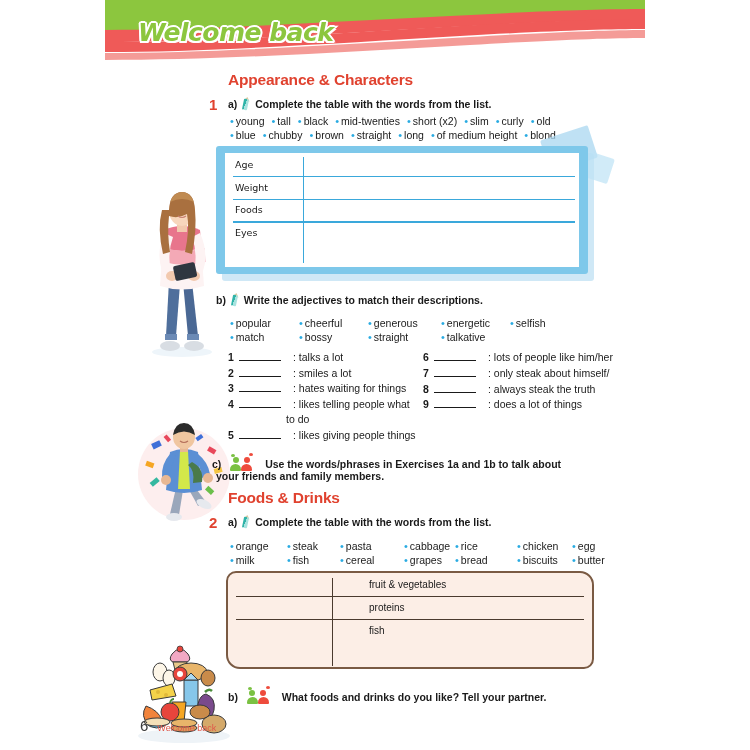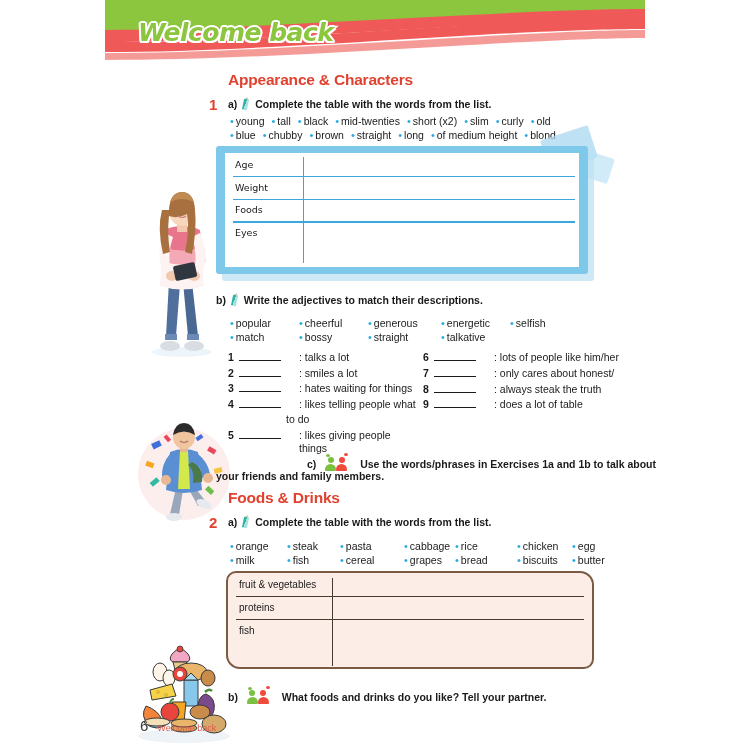--- a/index.html
+++ b/index.html
@@ -255,21 +255,21 @@
     flex: 0 0 11px;
   }
   .nl-blank {
     display: inline-block;
     width: 42px;
     border-bottom: 1.2px solid #1a1a1a;
     height: 10px;
     margin-right: 0px;
     flex: 0 0 42px;
   }
-  .nl-text { margin-left: 18px; }
+  .nl-text { margin-left: 12px; }
   .nl-cont { padding-left: 58px; line-height: 13px; }
 
   
   .cream-wrap {
     position: absolute;
     left: 226px;
     top: 505px;
     width: 368px;
     height: 98px;
   }
@@ -278,20 +278,21 @@
     inset: 0;
     background: #fceee6;
     border: 2px solid #7a5a43;
     border-radius: 10px 14px 10px 14px;
   }
   .ct-row {
     position: relative;
     height: 23px;
     display: flex;
     align-items: center;
+    justify-content: center;
   }
   .ct-row + .ct-row::before {
     content: "";
     position: absolute;
     left: 8px; right: 8px; top: 0;
     height: 1.1px;
     background: #4a3a2e;
   }
   .ct-label {
     font-family: "Liberation Sans", sans-serif;
@@ -515,35 +516,35 @@
 
     <div class="numlist" style="left:423px; top:285px; width:200px;">
       <div class="nl-item">
         <span class="nl-num">6</span>
         <span class="nl-blank"></span>
         <span class="nl-text">: lots of people like him/her</span>
       </div>
       <div class="nl-item">
         <span class="nl-num">7</span>
         <span class="nl-blank"></span>
-        <span class="nl-text">: only cares about honest/</span>
+        <span class="nl-text">: only steak about himself/</span>
       </div>
       <div class="nl-item" style="margin-top:3px">
         <span class="nl-num">8</span>
         <span class="nl-blank"></span>
         <span class="nl-text">: always steak the truth</span>
       </div>
       <div class="nl-item">
         <span class="nl-num">9</span>
         <span class="nl-blank"></span>
-        <span class="nl-text">: does a lot of table</span>
-      </div>
-    </div>
-
-    <div class="instr" style="left:236px; top:391px; width:420px;text-align:right;">
+        <span class="nl-text">: does a lot of things</span>
+      </div>
+    </div>
+
+    <div class="instr" style="left:212px; top:391px; width:420px;">
       <span class="letter">c)</span>
       <span class="people">
         <span class="dot g"></span><span class="dot r"></span>
         <span class="p green">
             <span class="head"></span>
             <span class="torso"></span>
           </span>
         <span class="p red">
             <span class="head"></span>
             <span class="torso"></span>

